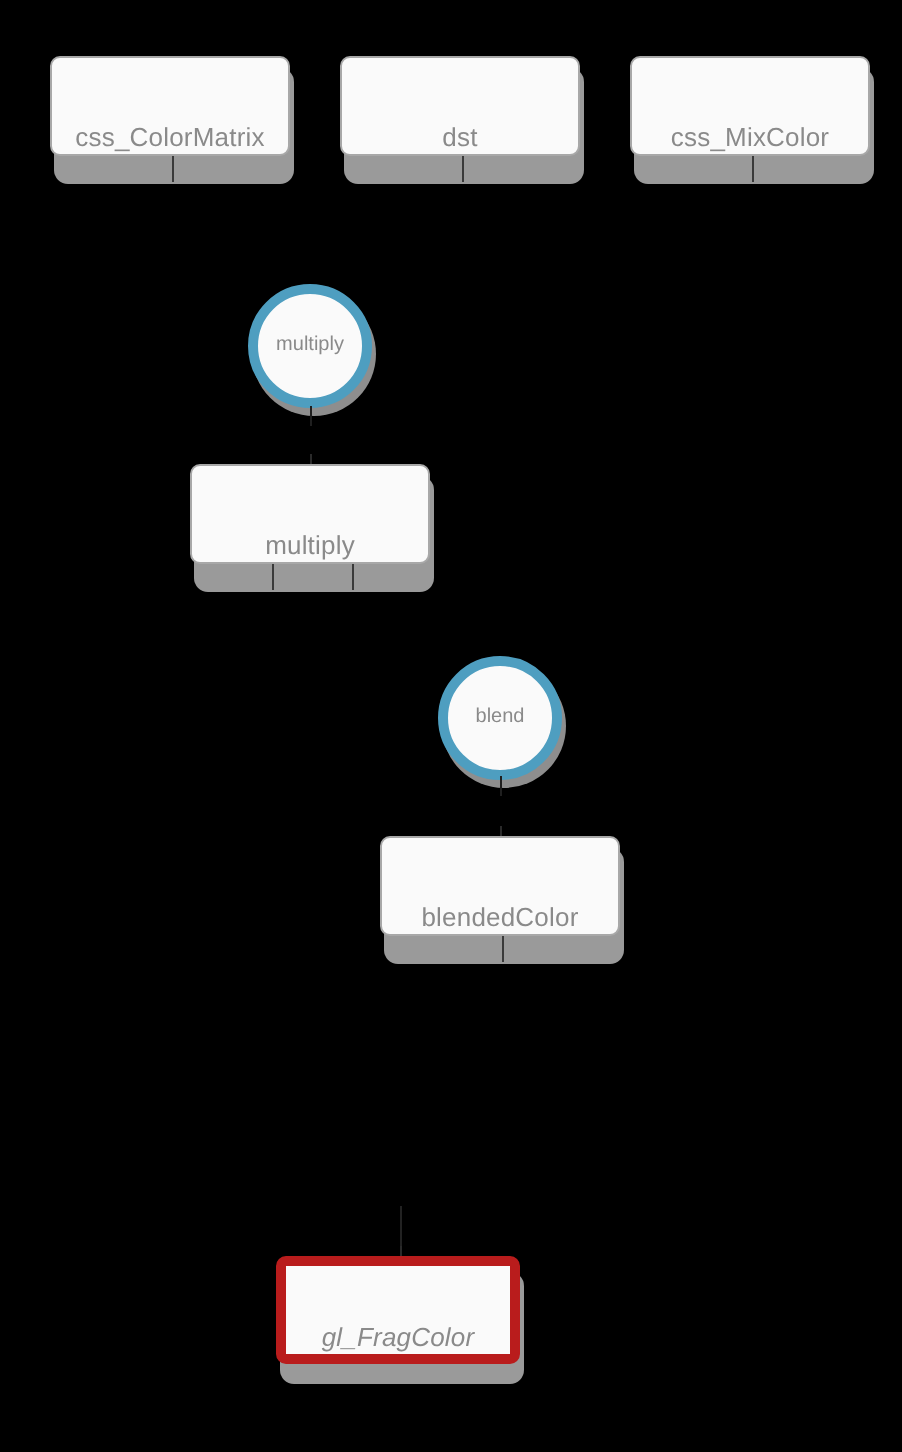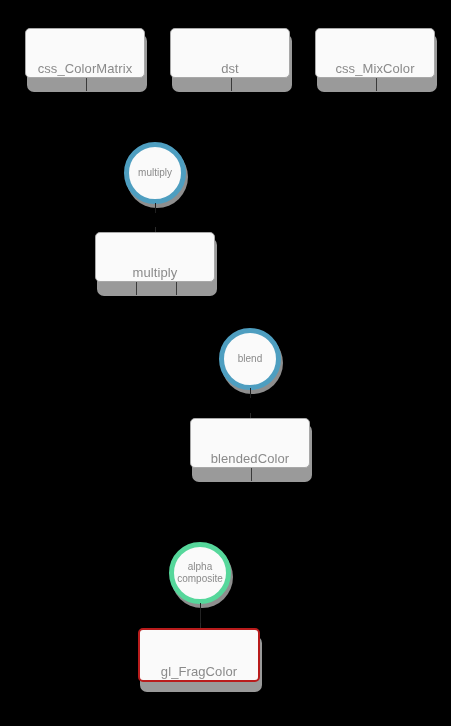--- a/index.html
+++ b/index.html
@@ -48,21 +48,22 @@
   }
   .node-box .box-label {
     color: #8a8a8a;
     font-size: 13px;
     letter-spacing: 0.1px;
     white-space: nowrap;
     text-align: center;
     line-height: 1.15;
   }
   .node-box.accent .box-body {
-    border: 2px solid #b91c1c;
+    border: 5px solid #b91c1c;
+    font-style: italic;
   }
   .port-tick {
     position: absolute;
     width: 1px;
     background: #3a3a3a;
   }
   .top-stub {
     position: absolute;
     width: 1px;
     height: 5px;
@@ -173,27 +174,20 @@
 
   <div class="node-box" style="left:190px; top:418px;">
     <div class="box-shadow-bar"></div>
     <div class="port-tick" style="left:61px; top:50px; height:13px;"></div>
     <div class="top-stub" style="left:60px; top:-5px;"></div>
     <div class="box-body">
       <span class="box-label">blendedColor</span>
     </div>
   </div>
 
-  <div class="node-circle green" style="left:169px; top:542px;">
-    <div class="circ-shadow"></div>
-    <div class="circ-ring">
-      <span class="circ-label">alpha
-composite</span>
-    </div>
-  </div>
   <div class="circ-stub" style="left:200px; top:603px; height:20px; background:#222;"></div>
 
   <div class="node-box accent" style="left:138px; top:628px;">
     <div class="box-shadow-bar" style="left:2px; top:8px; width:122px; height:56px;"></div>
     <div class="top-stub" style="left:62px; top:-5px;"></div>
     <div class="box-body" style="width:122px; height:54px;">
       <span class="box-label">gl_FragColor</span>
     </div>
   </div>
 

